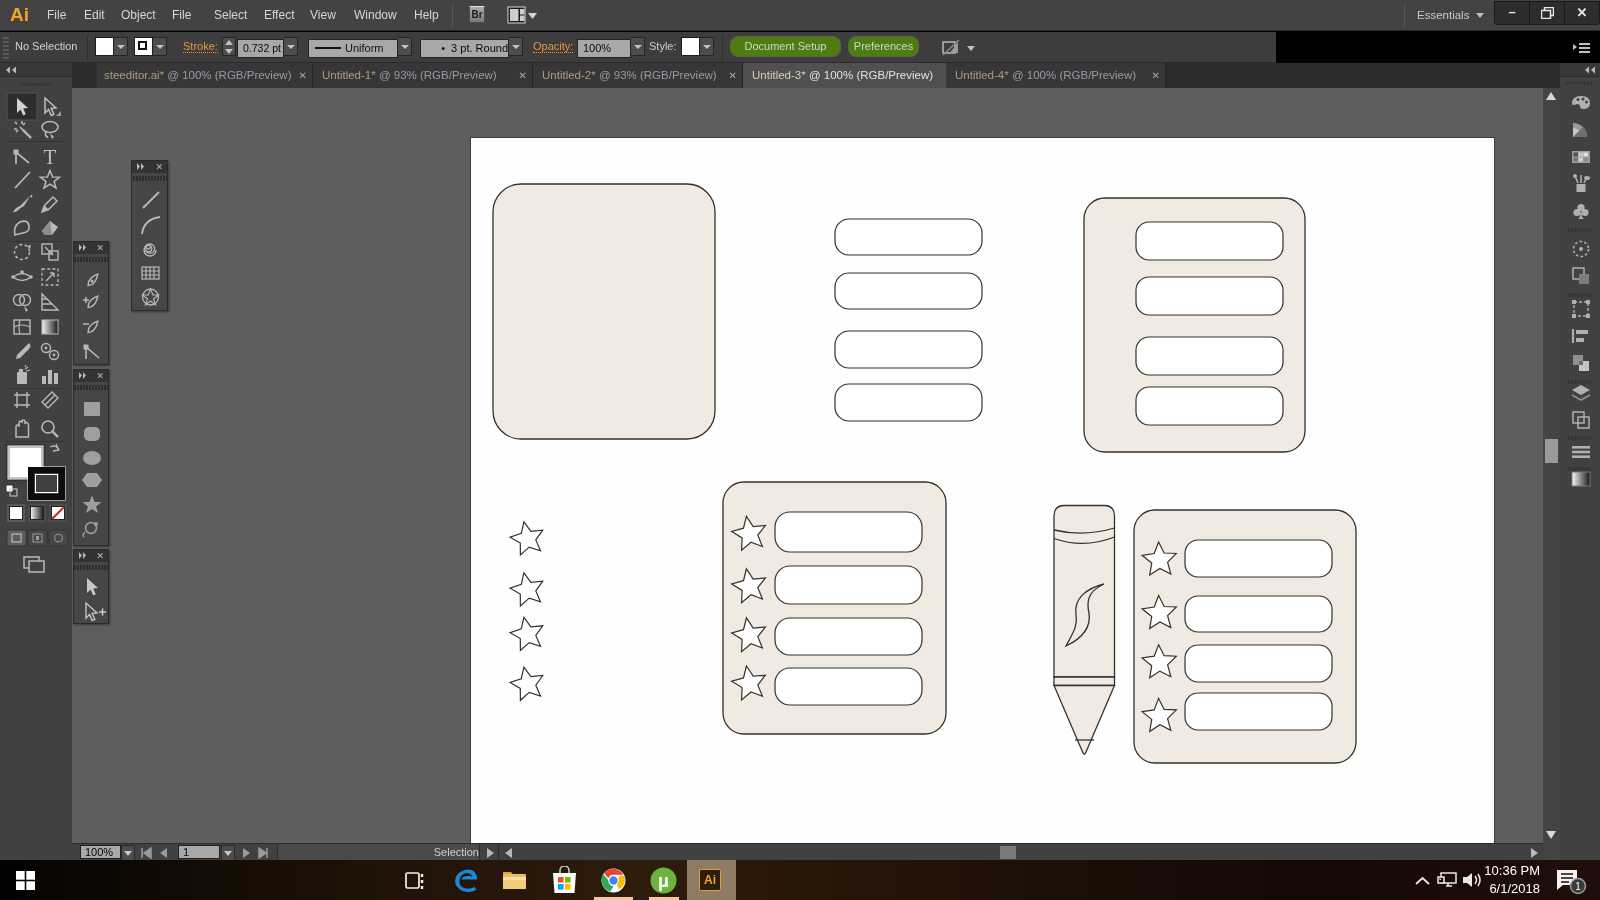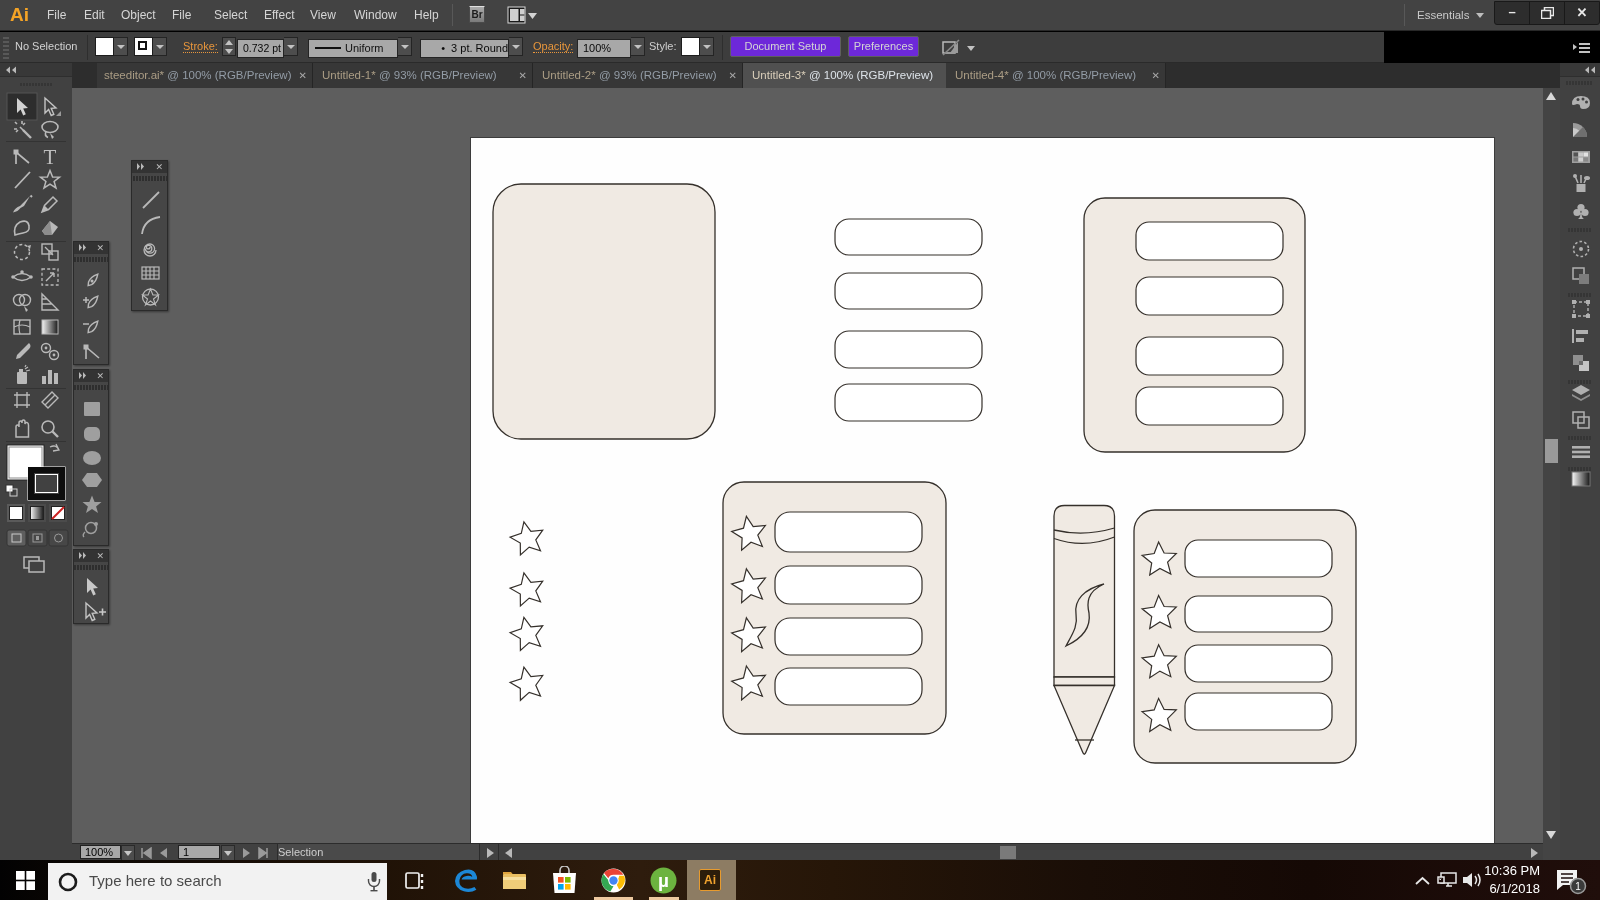--- a/index.html
+++ b/index.html
@@ -17,31 +17,31 @@
     background:linear-gradient(#ababab,#7a7a7a); border:1px solid #4a4a4a; border-top-color:#e0e0e0;
     border-radius:1px; color:#1c1c1c; font-size:10px; font-weight:bold;
     text-align:center; line-height:15px; }
   #winbtns { position:absolute; left:1494px; top:1px; width:106px; height:24px;
     background:#2d2d2d; border:1px solid #191919; border-radius:0 0 3px 3px; display:flex; }
   #winbtns div { flex:1; border-right:1px solid #191919; color:#e9e9e9; text-align:center;
     font-size:13px; line-height:22px; font-weight:bold; }
   #winbtns div:last-child { border-right:none; }
 
   
-  #controlbar { left:0; top:32px; width:1384px; height:31px; background:#3d3d3d;
+  #controlbar { left:0; top:32px; width:1276px; height:31px; background:#3d3d3d;
     border-bottom:1px solid #2a2a2a; color:#cfcfcf; font-size:11px; }
   .cfield { position:absolute; background:#a8a8a8; border:1px solid #242424; color:#0a0a0a;
     font-size:11px; padding-left:5px; height:19px; line-height:17px; top:7px; }
   .cdrop { position:absolute; top:5px; height:19px; background:#4d4d4d; border:1px solid #242424;
     border-left:none; color:#c8c8c8; }
   .cdrop:after, .tri-d { content:""; }
   .tri { width:0; height:0; position:absolute; }
   .olabel { color:#e8963c; border-bottom:1px dotted #e8963c; position:absolute; top:8px; }
-  .cbtn { position:absolute; top:4px; height:21px; background:#6d28d9; border:1px solid #5e5e5e;
-    border-radius:2px; color:#d4d4d4; font-size:11px; text-align:center; }
+  .cbtn { position:absolute; top:4px; height:21px; background:#4d7c0f; border:1px solid #5e5e5e;
+    border-radius:8px; color:#d4d4d4; font-size:11px; text-align:center; }
 
   
   #tabbar { left:16px; top:63px; width:1600px; height:25px; background:#2d2d2d; }
   .tab { position:absolute; top:0; height:25px; background:#373737; border-right:1px solid #252525;
     font-size:11.5px; color:#9a9a9a; line-height:25px; white-space:nowrap; overflow:hidden; }
   .tab .fn { color:#ab9d85; }
   .tab .rest { color:#939ca6; }
   .tab .x { position:absolute; right:5px; top:0; color:#a8a8a8; font-size:10px; }
   .tab.active { background:#505050; }
   .tab.active .fn { color:#d8cdb9; }
@@ -665,47 +665,35 @@
         <path d="M2,1 v10 M11,1 l-7,5 7,5 z" stroke="#9a9a9a" stroke-width="1.5" fill="#9a9a9a"></path>
         <path d="M27,1 l-7,5 7,5 z" fill="#9a9a9a"></path>
       </svg>
       <span class="sfield" style="left:106px;width:42px">1</span>
       <span style="position:absolute;left:149px;top:1px;width:14px;height:16px;background:#4d4d4d;border:1px solid #2a2a2a"></span>
       <span class="tri" style="left:152px;top:7px;border-left:4px solid transparent;border-right:4px solid transparent;border-top:5px solid #c6c6c6"></span>
       <svg class="abs" style="left:170px;top:3px" width="36" height="12">
         <path d="M1,1 l7,5 -7,5 z" fill="#9a9a9a"></path>
         <path d="M17,1 l7,5 -7,5 z M25,1 v10" stroke="#9a9a9a" stroke-width="1.5" fill="#9a9a9a"></path>
       </svg>
-      <span style="position:absolute;left:205px;top:0;width:203px;height:17px;background:#4a4a4a;border-left:1px solid #2c2c2c;border-right:1px solid #2c2c2c;text-align:left;line-height:16px;color:#cecece">Selection</span>
+      <span style="position:absolute;left:205px;top:0;width:203px;height:17px;background:#4a4a4a;border-left:1px solid #2c2c2c;border-right:1px solid #2c2c2c;text-align:right;line-height:16px;color:#cecece">Selection</span>
       <span class="tri" style="left:415px;top:4px;border-top:5px solid transparent;border-bottom:5px solid transparent;border-left:7px solid #b9b9b9"></span>
       <span style="position:absolute;left:426px;top:0;width:1px;height:17px;background:#2c2c2c"></span>
       <span class="tri" style="left:433px;top:4px;border-top:5px solid transparent;border-bottom:5px solid transparent;border-right:7px solid #b9b9b9"></span>
       <div id="hthumb"></div>
       <span class="tri" style="left:1459px;top:4px;border-top:5px solid transparent;border-bottom:5px solid transparent;border-left:7px solid #b9b9b9"></span>
     </div>
 
   <div id="taskbar" class="abs">
     <svg class="abs" style="left:16px;top:11px" width="19" height="19">
       <rect x="0" y="0" width="8.7" height="8.7" fill="#fff"></rect>
         <rect x="10.3" y="0" width="8.7" height="8.7" fill="#fff"></rect>
       <rect x="0" y="10.3" width="8.7" height="8.7" fill="#fff"></rect>
         <rect x="10.3" y="10.3" width="8.7" height="8.7" fill="#fff"></rect>
     </svg>
-    <div id="searchbox">
-      <svg style="position:absolute;left:10px;top:9px" width="20" height="20">
-          <circle cx="10" cy="10" r="8" fill="none" stroke="#1b1b1b" stroke-width="2.6"></circle>
-        </svg>
-      <span style="position:absolute;left:41px;top:9px">Type here to search</span>
-      <svg style="position:absolute;left:319px;top:9px" width="14" height="20" fill="#4a4a4a">
-        <rect x="4.5" y="0" width="5" height="10" rx="2.5"></rect>
-          <path d="M1.5,7 v2 a5.5,5.5 0 0,0 11,0 v-2" fill="none" stroke="#4a4a4a" stroke-width="1.4"></path>
-          <rect x="6.2" y="15" width="1.6" height="3.4"></rect>
-          <rect x="3.5" y="18" width="7" height="1.4"></rect>
-      </svg>
-    </div>
     <svg class="abs" style="left:405px;top:10px" width="22" height="21" fill="none" stroke="#f2f2f2" stroke-width="1.7">
       <rect x="1" y="3" width="13" height="15" rx="1.5"></rect>
       <path d="M17,4 v3 M17,10 v3 M17,16 v3" stroke-width="2.4"></path>
     </svg>
     <svg class="abs" style="left:453px;top:8px" width="25" height="25" viewBox="0 0 25 25">
       <path d="M2,13 Q2.6,4.5 11.8,2 Q21.5,-0.3 23.8,8.2 Q24.3,10.3 23.8,11.6 L8.6,11.6 Q9.2,8.4 13.5,7.9 Q17.5,7.5 19.3,9 Q18.6,5 13.6,5.3 Q7.6,5.8 6.5,12 Q5.6,18.4 11.8,20.2 Q16.6,21.5 21.5,19 L23.4,21.8 Q17.4,25.3 10.8,23.3 Q2.6,20.8 2,13 Z" fill="#1c87d6"></path>
     </svg>
     <svg class="abs" style="left:503px;top:10px" width="24" height="20">
       <path d="M0,2 L8,2 L10,4.5 L0,4.5 Z" fill="#dfa43e"></path>
       <rect x="0" y="4" width="23" height="15" rx="1" fill="#e9bf63"></rect>

